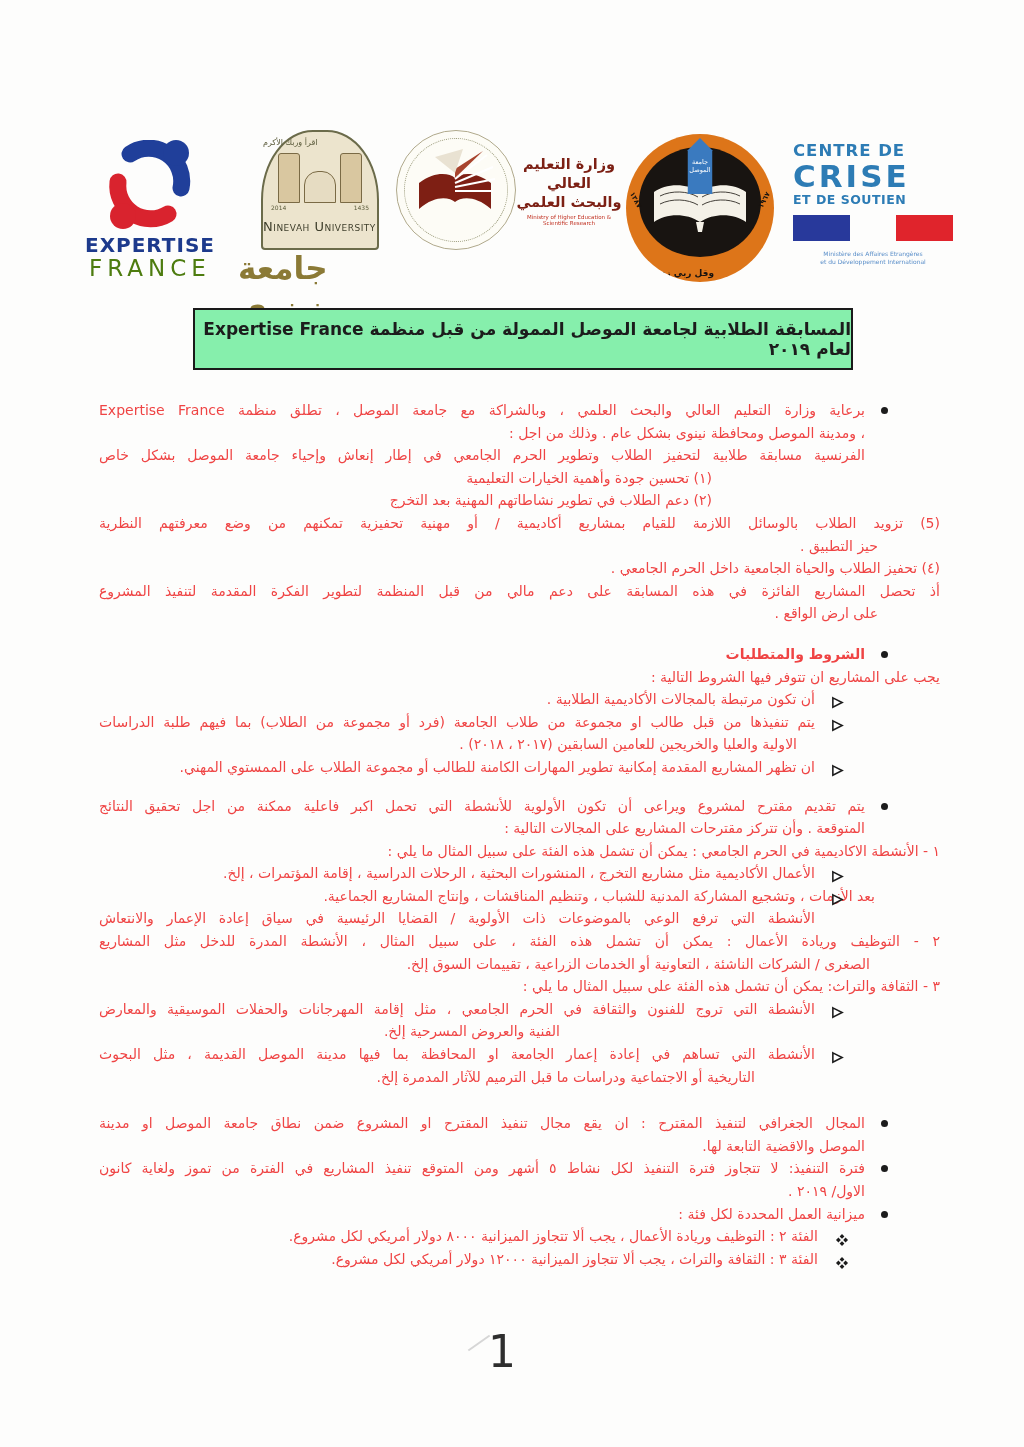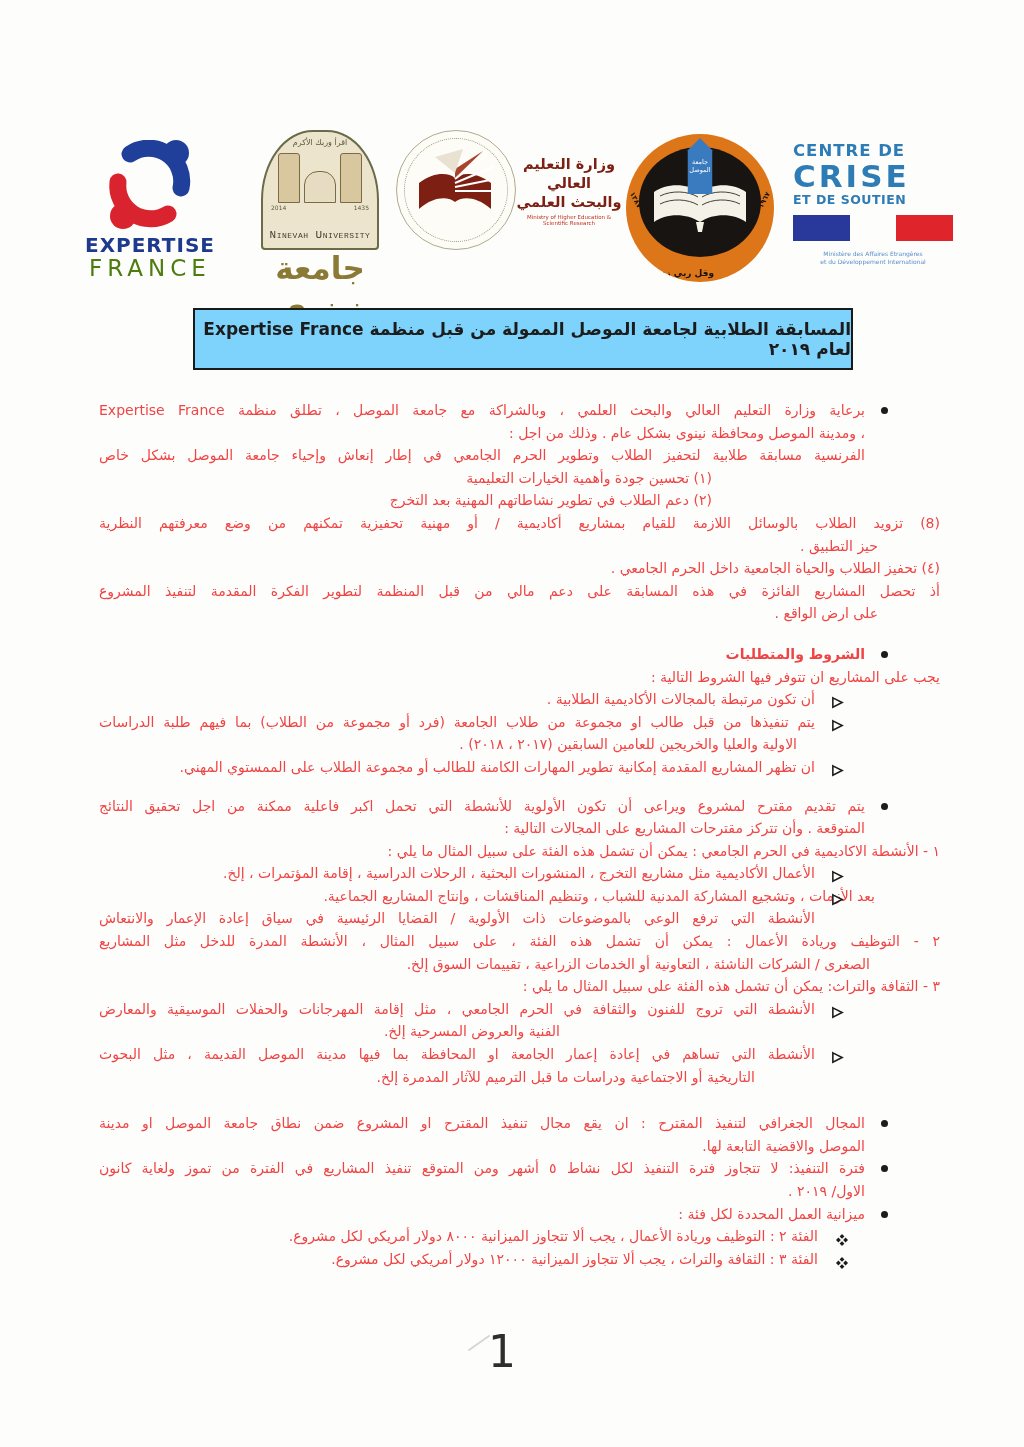--- a/index.html
+++ b/index.html
@@ -7,29 +7,29 @@
   .page{position:relative;width:1024px;height:1447px;margin:0 auto;background:#fdfdfc;overflow:hidden;
         box-shadow:0 0 6px rgba(0,0,0,.25);color:#1c1c1c;}
 
   
   .logo{position:absolute;}
   
   .logo-ef{left:70px;top:140px;width:160px;text-align:center;}
   .ef-word1{color:#1d3a8c;font-weight:bold;font-size:20px;letter-spacing:1px;line-height:22px;}
   .ef-word2{color:#4d7c0f;font-size:23px;letter-spacing:5px;line-height:24px;}
   
-  .logo-nu{left:238px;top:130px;width:164px;text-align:center;}
+  .logo-nu{left:238px;top:130px;width:164px;text-align:left;}
   .nu-shield{width:118px;height:120px;margin:0 auto;background:#ece4cd;border:2px solid #6b6b4a;
              border-radius:52px 52px 4px 4px / 70px 70px 4px 4px;position:relative;padding-top:6px;box-sizing:border-box;}
   .nu-motto{font-size:8px;color:#5a5a3a;line-height:10px;}
   .nu-build{display:flex;justify-content:center;align-items:flex-end;gap:4px;height:52px;margin-top:3px;}
   .nu-tower{width:20px;height:48px;background:#d9c7a0;border:1px solid #7a6a45;border-radius:3px 3px 0 0;}
   .nu-arch{width:30px;height:30px;background:#e6dcc2;border:1px solid #7a6a45;border-radius:14px 14px 0 0;}
   .nu-years{display:flex;justify-content:space-between;padding:0 8px;font-size:6px;color:#5a5a3a;margin-top:1px;}
-  .nu-name{font-size:11px;color:#3f3f2c;font-variant:small-caps;letter-spacing:.5px;margin-top:18px;font-family:Liberation Mono, monospace;}
+  .nu-name{font-size:13px;color:#3f3f2c;font-variant:small-caps;letter-spacing:.5px;margin-top:8px;}
   .nu-callig{font-size:31px;font-weight:bold;color:#8b7a36;margin-top:-2px;direction:rtl;line-height:40px;}
   
   .logo-min{left:396px;top:130px;width:212px;display:flex;align-items:center;}
   .min-circle{width:118px;height:118px;border:1px solid #b0a98c;border-radius:50%;background:#fdfcf6;
               position:relative;flex:0 0 auto;}
   .min-circle:after{content:"";position:absolute;inset:7px;border:1px dotted #9a9a7a;border-radius:50%;}
   .min-circle svg{position:absolute;inset:8px;}
   .min-text{direction:rtl;text-align:center;margin-right:-14px;flex:1;}
   .min-ar{font-weight:bold;font-size:14.5px;line-height:19px;color:#7c2014;
           text-shadow:0 0 1px #fff,0 0 2px #fff;}
@@ -53,21 +53,21 @@
   .cdc-l2{color:#2d7cb5;font-weight:bold;font-size:31px;letter-spacing:3px;line-height:32px;}
   .cdc-l3{color:#2d7cb5;font-weight:bold;font-size:12.5px;letter-spacing:.5px;line-height:16px;}
   .cdc-flag{display:flex;justify-content:space-between;margin-top:7px;}
   .cdc-flag .b{width:57px;height:26px;background:#28399b;}
   .cdc-flag .r{width:57px;height:26px;background:#e0242c;}
   .cdc-cap{margin-top:9px;font-size:6px;line-height:8px;color:#5b8fc9;text-align:center;}
 
   
   .title-box{position:absolute;left:193px;top:308px;width:656px;height:58px;border:2px solid #1a1a1a;
              display:flex;align-items:center;justify-content:center;direction:rtl;
-             font-size:17px;font-weight:bold;background:#7dd3fc;}
+             font-size:17px;font-weight:bold;background:#86efac;}
 
   
   .body-text{position:absolute;left:99px;right:84px;top:399px;direction:rtl;font-size:14px;
              line-height:22.6px;color:#ef4444;}
   .blk{position:relative;}
   .blk.bold{font-weight:bold;}
   .blk.bl{padding-right:75px;}
   .blk.ar{padding-right:125px;}
   .blk.di{padding-right:122px;}
   .ln{text-align:right;}
@@ -179,21 +179,21 @@
         <span class="mk mk-dot"></span>
         <div class="ln j">برعاية وزارة التعليم العالي والبحث العلمي ، وبالشراكة مع جامعة الموصل ، تطلق منظمة  Expertise France</div>
         <div class="ln">، ومدينة الموصل ومحافظة نينوى بشكل عام . وذلك من اجل :</div>
         <div class="ln j">الفرنسية مسابقة طلابية لتحفيز الطلاب وتطوير الحرم الجامعي في إطار إنعاش وإحياء جامعة الموصل بشكل خاص</div>
       </div>
       <div class="blk p">
         <div class="ln" style="margin-right: 228px;">(١) تحسين جودة وأهمية الخيارات التعليمية</div>
         <div class="ln" style="margin-right: 228px;">(٢) دعم الطلاب في تطوير نشاطاتهم المهنية بعد التخرج</div>
       </div>
       <div class="blk p">
-        <div class="ln j">(8) تزويد الطلاب بالوسائل اللازمة للقيام بمشاريع أكاديمية  / أو مهنية تحفيزية تمكنهم من وضع معرفتهم النظرية</div>
+        <div class="ln j">(5) تزويد الطلاب بالوسائل اللازمة للقيام بمشاريع أكاديمية  / أو مهنية تحفيزية تمكنهم من وضع معرفتهم النظرية</div>
         <div class="ln" style="margin-right: 62px;">حيز التطبيق .</div>
         <div class="ln">(٤) تحفيز الطلاب والحياة الجامعية داخل الحرم الجامعي .</div>
       </div>
       <div class="blk p">
         <div class="ln j">أذ تحصل المشاريع الفائزة في هذه المسابقة على دعم مالي من قبل المنظمة لتطوير الفكرة المقدمة  لتنفيذ المشروع</div>
         <div class="ln" style="margin-right: 62px;">على ارض الواقع .</div>
       </div>
       <div class="blk bl bold" style="margin-top: 18px;">
         <span class="mk mk-dot"></span>
         <div class="ln">الشروط والمتطلبات</div>

